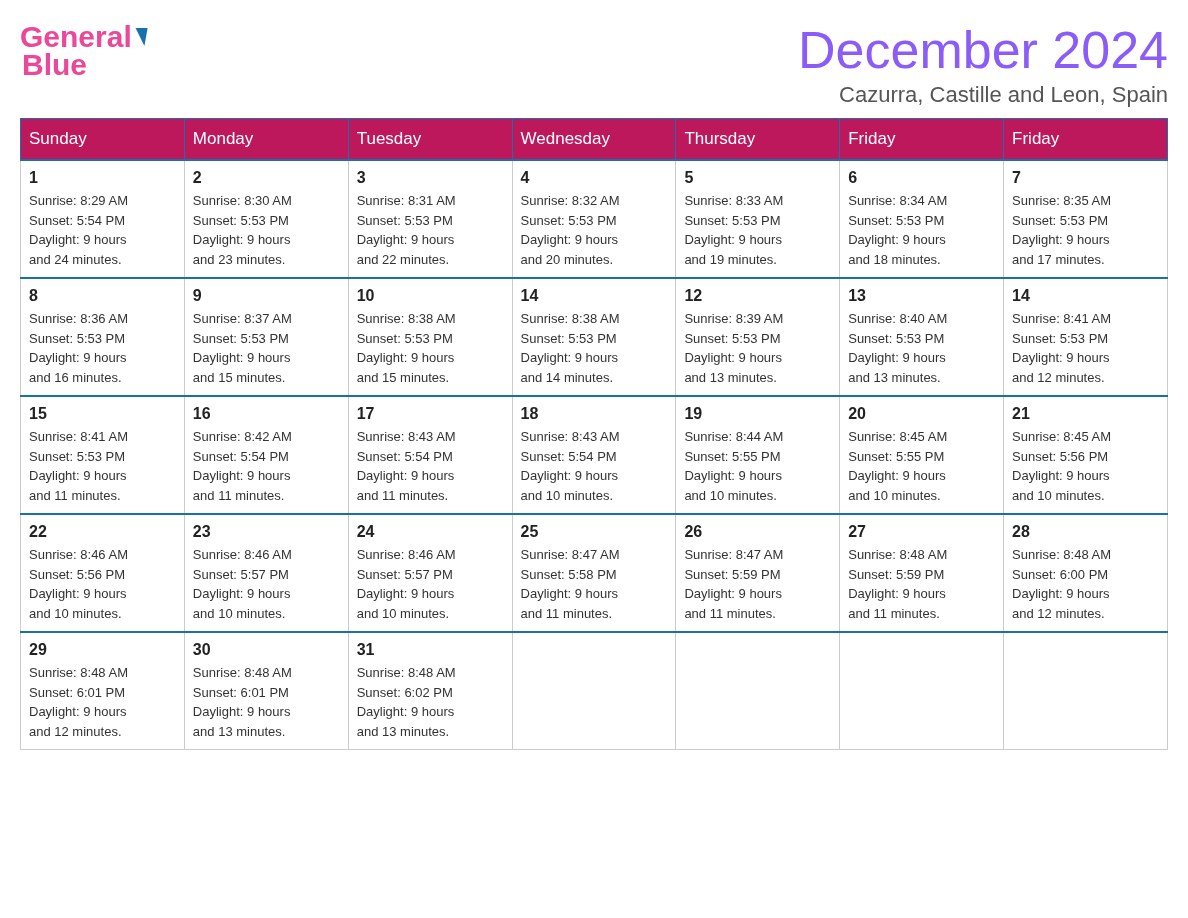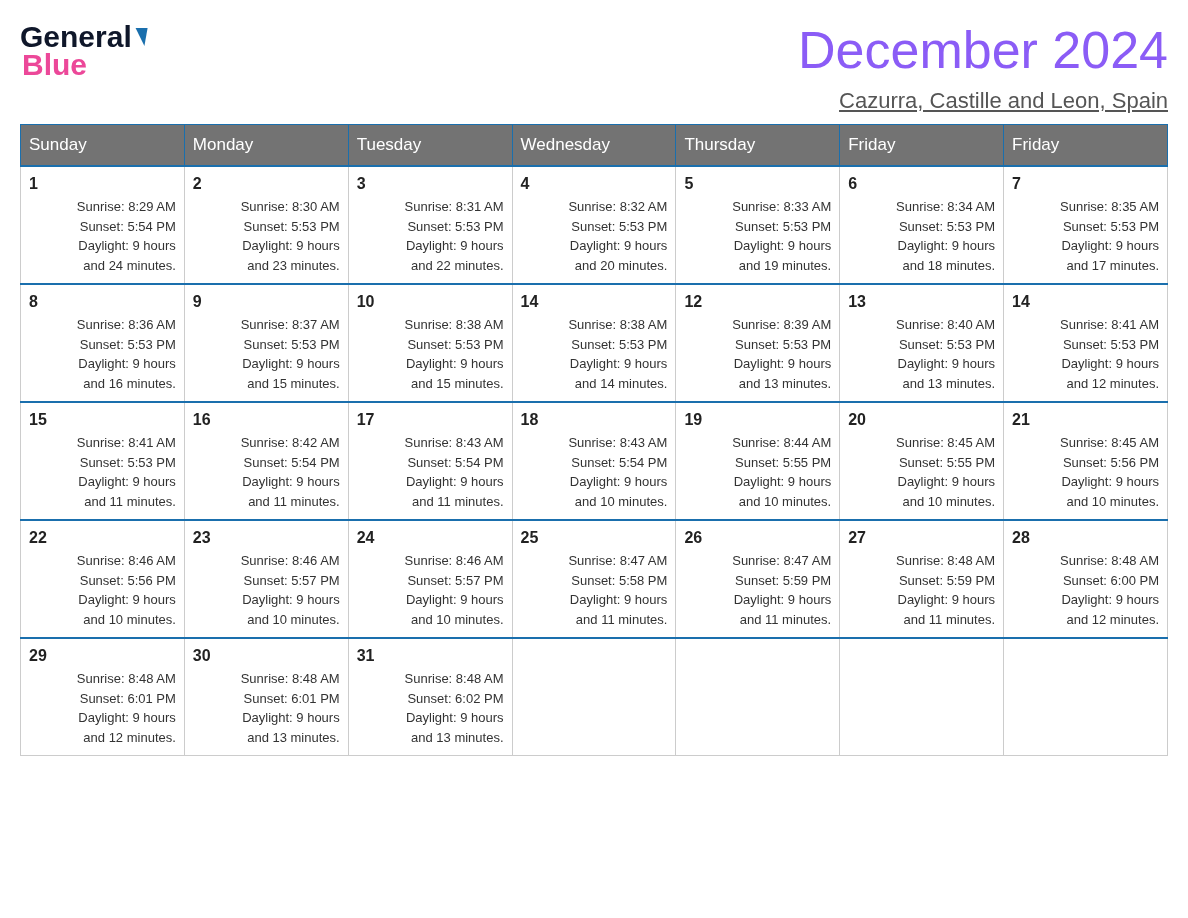--- a/index.html
+++ b/index.html
@@ -20,30 +20,29 @@
       text-align: right;
     }
     .month-title {
       font-size: 52px;
       font-weight: normal;
       color: #8b5cf6;
     }
     .location {
       font-size: 22px;
       color: #555;
-      margin-top: 8px;
-      text-decoration: underline;
+      margin-top: 2px;
     }
     .calendar {
       width: 100%;
       border-collapse: collapse;
       margin-top: 5px;
     }
     .calendar thead th {
-      background-color: #737373;
+      background-color: #be185d;
       color: #fff;
       padding: 10px 8px;
       font-size: 17px;
       font-weight: normal;
       text-align: left;
       border: 1px solid #1a6fad;
     }
     .calendar tbody td {
       vertical-align: top;
       padding: 8px;
@@ -61,39 +60,38 @@
       font-size: 16px;
       font-weight: bold;
       display: block;
       margin-bottom: 4px;
       color: #222;
     }
     .day-info {
       font-size: 13px;
       line-height: 1.5;
       color: #333;
-      text-align: right;
     }
     .empty-cell {
       background: #fff;
     }
     
     .logo-wrapper {
       display: flex;
       flex-direction: column;
     }
     .logo-line1 {
       display: flex;
       align-items: center;
       font-size: 30px;
       font-weight: bold;
       color: #333;
     }
     .logo-line1 .general {
-      color: #0f172a;
+      color: #ec4899;
     }
     .logo-arrow {
       width: 0;
       height: 0;
       border-left: 12px solid transparent;
       border-right: 0px solid transparent;
       border-top: 18px solid #1a6fad;
       display: inline-block;
       margin-left: 2px;
       transform: skewX(-10deg);

